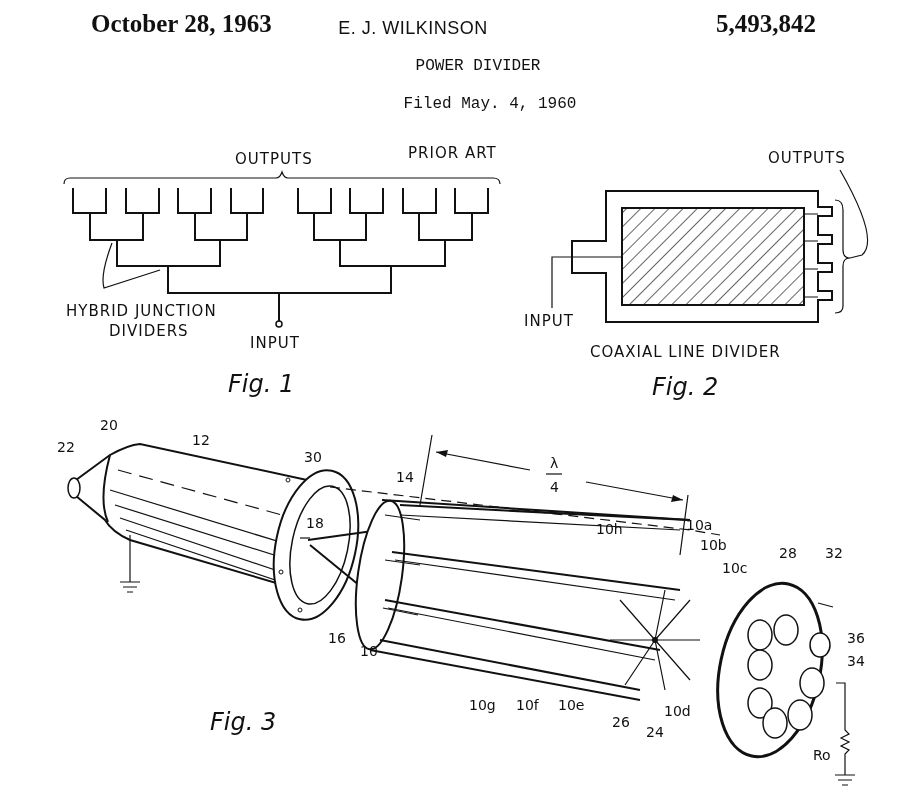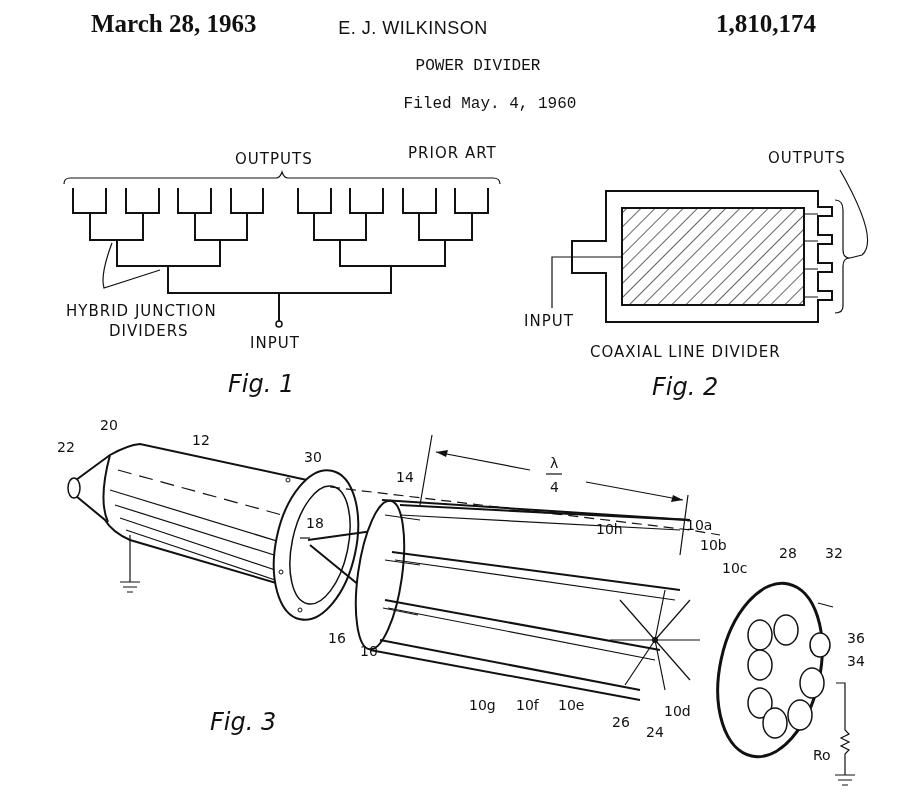--- a/index.html
+++ b/index.html
@@ -15,23 +15,23 @@
   svg{position:absolute;left:0;top:0;}
   .lbl{font-family:"DejaVu Sans",sans-serif;font-size:15px;fill:#111;letter-spacing:1px;}
   .ref{font-family:"DejaVu Sans",sans-serif;font-size:14px;fill:#111;}
   .fig{font-family:"DejaVu Sans",sans-serif;font-style:italic;font-size:24px;fill:#111;}
   .ln{stroke:#111;fill:none;stroke-width:2;}
   .thin{stroke:#111;fill:none;stroke-width:1.2;}
 </style>
 </head>
 <body>
 
-<div class="hdr-date">March 28, 1963</div>
+<div class="hdr-date">October 28, 1963</div>
 <div class="hdr-inv"><span>E. J. WILKINSON</span></div>
-<div class="hdr-num">1,810,174</div>
+<div class="hdr-num">5,493,842</div>
 <div class="hdr-title"><span>POWER DIVIDER</span></div>
 <div class="hdr-filed"><span>Filed May. 4, 1960</span></div>
 
 <svg width="924" height="796" viewBox="0 0 924 796">
 
   <g>
     <text class="lbl" x="235" y="164">OUTPUTS</text>
     <text class="lbl" x="408" y="158">PRIOR ART</text>
     <path class="thin" d="M64,184 Q64,178 70,178 L276,178 Q280,178 282,172 Q284,178 288,178 L493,178 Q500,178 500,184"></path>
 

